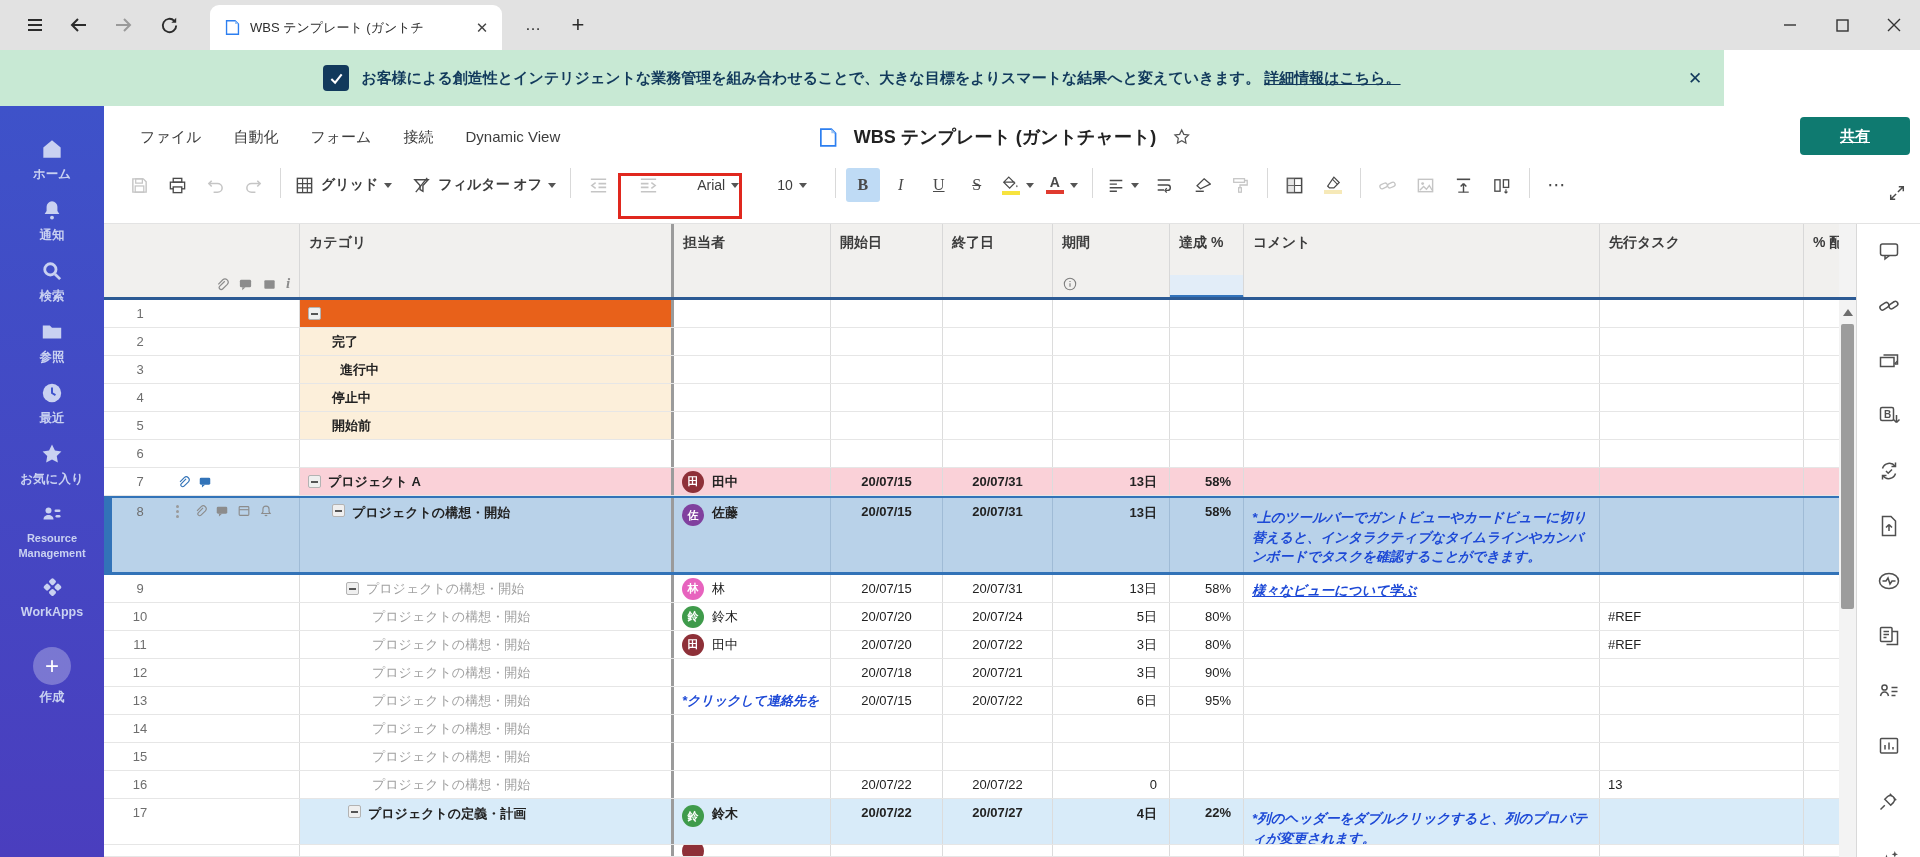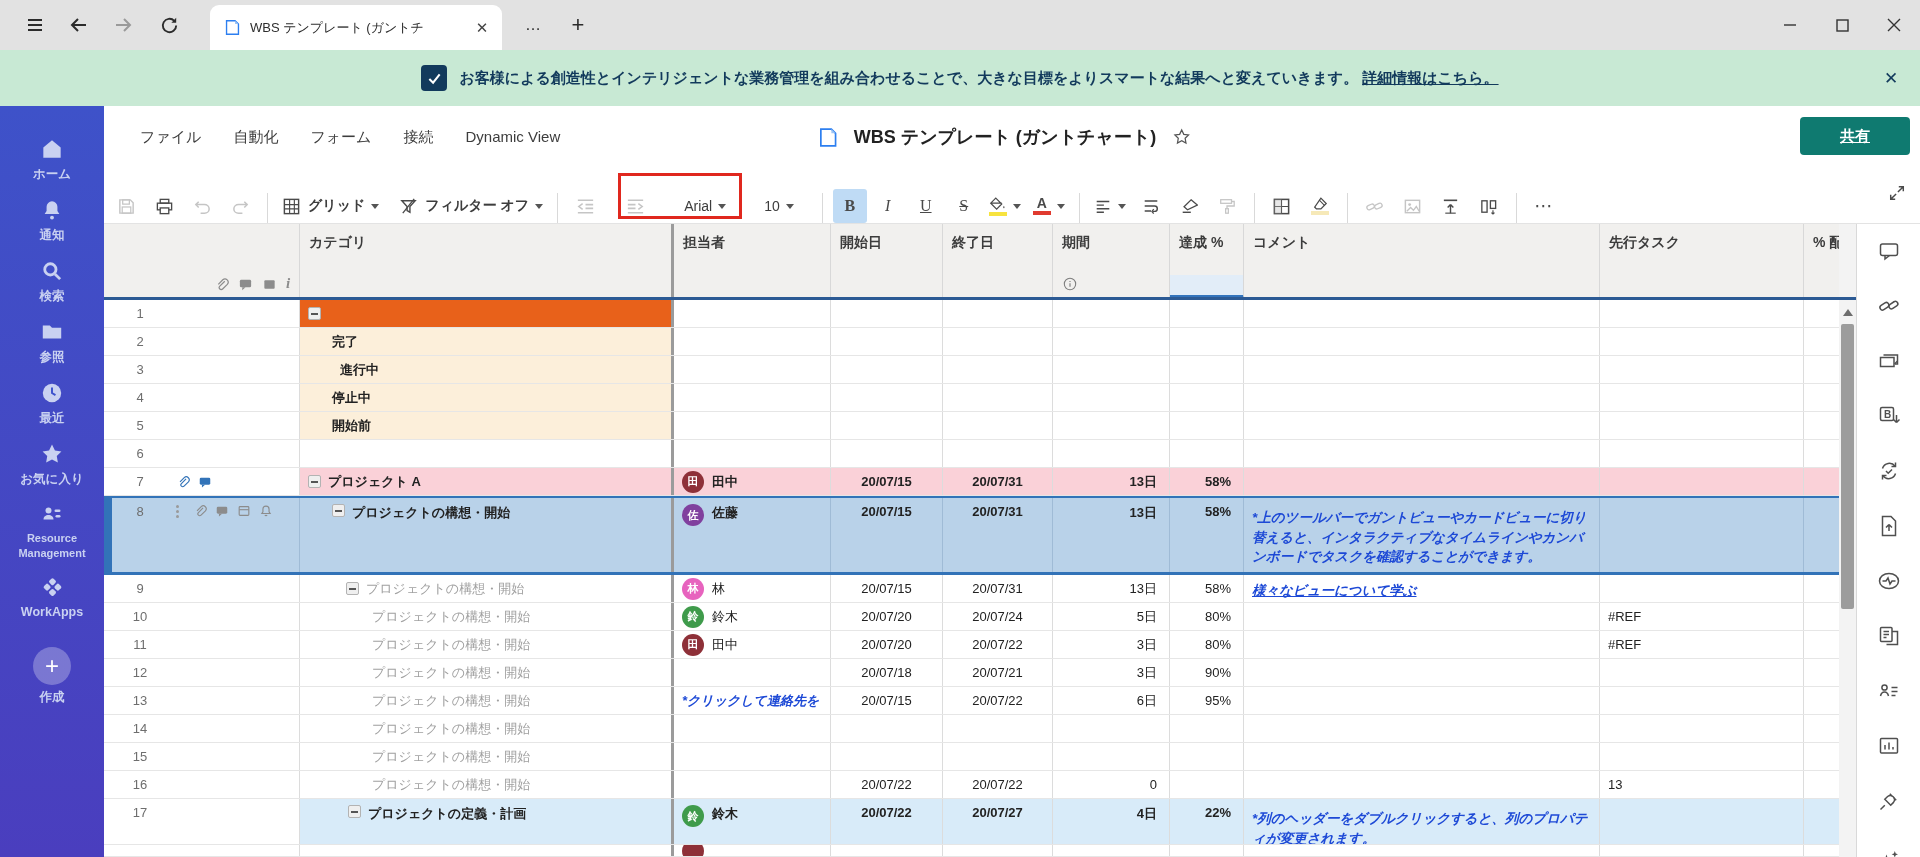--- a/index.html
+++ b/index.html
@@ -11,21 +11,21 @@
   .browser-bar { position:relative; width:1920px; height:50px; background:#E2E2E2; }
   .bicon { position:absolute; top:12px; width:26px; height:26px; display:flex; align-items:center; justify-content:center; color:#2b2b2b; cursor:pointer; }
   .bicon.disabled { color:#9a9a9a; }
   .tab { position:absolute; left:210px; top:5px; width:292px; height:45px; background:#fff; border-radius:9px 9px 0 0; display:flex; align-items:center; padding:0 10px 0 14px; }
   .tab-title { flex:1; font-size:13px; color:#2e2e2e; white-space:nowrap; overflow:hidden; margin-left:9px; }
   .tab-close { color:#444; font-size:15px; width:20px; text-align:center; cursor:pointer; }
   .win-controls { position:absolute; right:0; top:0; height:50px; display:flex; }
   .winbtn { width:52px; height:50px; display:flex; align-items:center; justify-content:center; color:#333; cursor:pointer; }
 
   
-  .banner { width:1920px; height:56px; background:#C8E9D4; display:flex; align-items:center; justify-content:center; position:relative; }
+  .banner { width:1724px; height:56px; background:#C8E9D4; display:flex; align-items:center; justify-content:center; position:relative; }
   .banner-check { width:26px; height:26px; background:#123A5C; border-radius:4px; display:flex; align-items:center; justify-content:center; margin-right:12px; }
   .banner-text { font-size:15px; font-weight:700; color:#123A5C; }
   .banner-link { text-decoration:underline; cursor:pointer; margin-left:4px; }
   .banner-close { position:absolute; right:16px; top:15px; width:26px; height:26px; color:#123A5C; display:flex; align-items:center; justify-content:center; font-size:17px; cursor:pointer; }
 
   
   .app { display:flex; width:1920px; height:751px; }
   .sidebar { width:104px; height:751px; background:linear-gradient(180deg,#3E52C9 0%,#4A3EBE 100%); display:flex; flex-direction:column; align-items:center; padding-top:30px; flex:none; }
   .side-item { display:flex; flex-direction:column; align-items:center; color:#C9D1F1; margin-bottom:15px; cursor:pointer; }
   .side-item .lbl { font-size:12.5px; font-weight:700; margin-top:5px; text-align:center; line-height:15px; max-width:100px; }
@@ -36,21 +36,21 @@
 
   
   .app-header { height:62px; display:flex; align-items:center; position:relative; padding-left:36px; }
   .menu { display:flex; gap:32px; }
   .menu-item { font-size:15px; color:#3d3d3d; cursor:pointer; white-space:nowrap; }
   .sheet-title { position:absolute; left:50%; transform:translateX(-52%); display:flex; align-items:center; gap:15px; }
   .sheet-title .t { font-size:18px; font-weight:700; color:#222; white-space:nowrap; }
   .share-btn { position:absolute; right:10px; top:11px; width:110px; height:38px; background:#0F7A70; color:#fff; font-size:15px; font-weight:700; border:none; border-radius:4px; cursor:pointer;text-decoration:underline; }
 
   
-  .toolbar { height:56px; display:flex; align-items:flex-end; padding-left:3px; position:relative; border-bottom:1px solid #E3E3E3; }
+  .toolbar { height:56px; display:flex; align-items:flex-start; padding-left:16px; position:relative; border-bottom:1px solid #E3E3E3; }
   .tbtn { height:34px; min-width:34px; display:flex; align-items:center; justify-content:center; color:#4A4A4A; margin:0 2px; border-radius:3px; cursor:pointer; padding:0 4px; }
   .tbtn.disabled { color:#C5C5C5; cursor:default; }
   .tbtn.sel { background:#BFDBF5; }
   .tbtn .txt { font-size:14px; color:#3d3d3d; }
   .tsep { width:1px; height:30px; background:#D9D9D9; margin:0 8px; flex:none; }
   .caret { width:0; height:0; border-left:4px solid transparent; border-right:4px solid transparent; border-top:5px solid #555; margin-left:6px; }
   .fmt { font-size:16px; font-family:"Liberation Serif","DejaVu Serif",serif; }
   .colorbar { position:relative; display:flex; flex-direction:column; align-items:center; }
   .colorbar .bar { width:18px; height:4px; margin-top:1px; }
   .red-box { position:absolute; left:514px; top:5px; width:124px; height:46px; border:3px solid #E0281E; pointer-events:none; }

